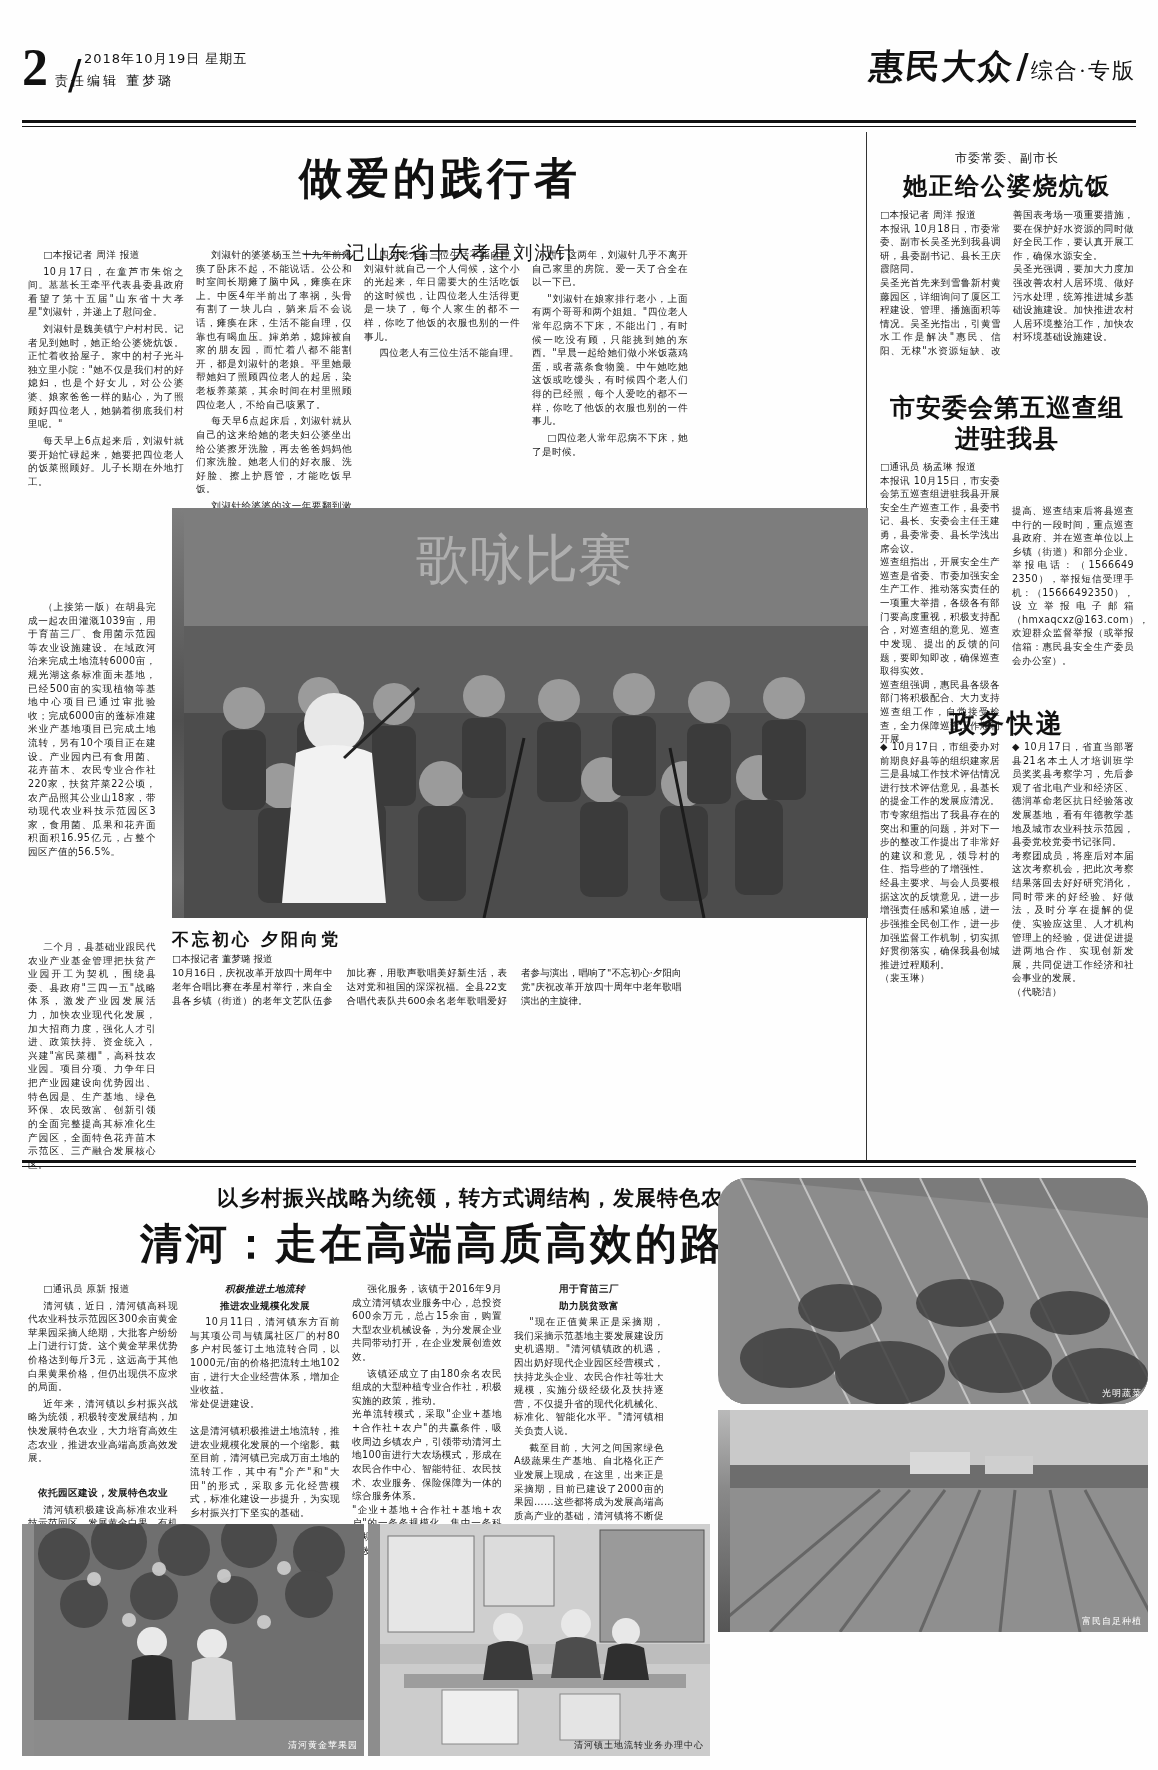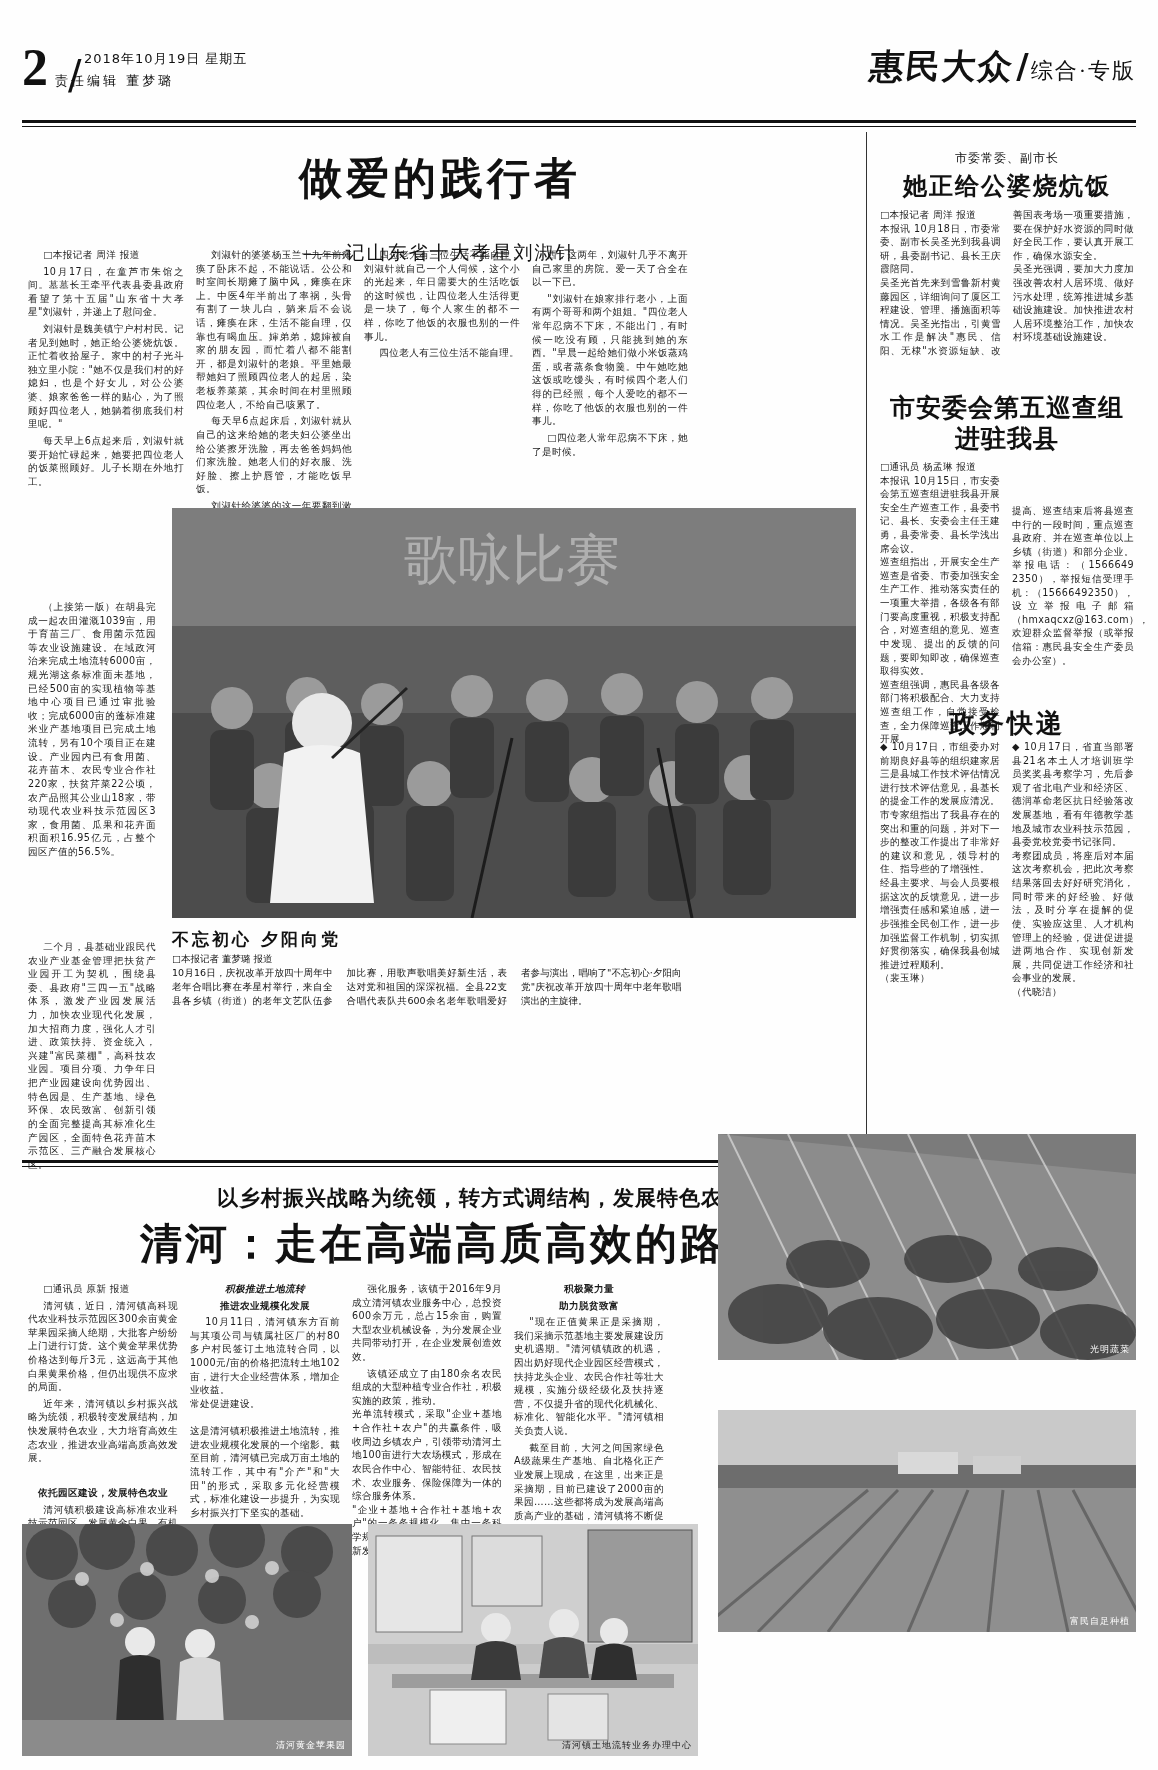--- a/index.html
+++ b/index.html
@@ -15,21 +15,21 @@
   .brand-slash{font-size:34px;font-weight:bold;margin:0 2px;}
   .brand-sub{font-size:22px;letter-spacing:2px;font-family:"Liberation Serif",serif;}
   .rule{position:absolute;background:#111;}
   .rule-main{left:22px;top:120px;width:1114px;height:3px;}
   .rule-thin{left:22px;top:126px;width:1114px;height:1px;}
   .colsep{position:absolute;width:1px;background:#333;}
   .headline1{position:absolute;left:150px;top:150px;width:580px;text-align:center;font-family:"DejaVu Serif","Liberation Serif",serif;font-size:43px;font-weight:bold;letter-spacing:4px;}
   .subhead1{position:absolute;left:150px;top:210px;width:580px;text-align:center;font-size:19px;letter-spacing:2px;font-family:"Liberation Serif",serif;margin-top:30px;}
   .bodycol{position:absolute;font-size:9.6px;line-height:1.42;text-align:justify;color:#1a1a1a;letter-spacing:0.4px;}
   .bodycol p{margin:0 0 3px 0;text-indent:1.6em;}
-  .photo{position:absolute;background:#8d8d8d;overflow:hidden;}
+  .photo{position:absolute;background:#8d8d8d;overflow:hidden;padding-left:12px;}
   .photo .ph-inner{width:100%;height:100%;}
   .caption{position:absolute;font-size:9.5px;line-height:1.45;text-align:justify;}
   .capttitle{position:absolute;font-size:17px;font-weight:bold;letter-spacing:3px;font-family:"DejaVu Serif","Liberation Serif",serif;}
   .rsec-kicker{position:absolute;font-size:12px;text-align:center;letter-spacing:1px;}
   .rsec-title{position:absolute;font-size:24px;font-weight:bold;text-align:center;letter-spacing:2px;font-family:"DejaVu Serif","Liberation Serif",serif;}
   .rsec-title2{position:absolute;font-size:25px;font-weight:bold;text-align:center;letter-spacing:1px;font-family:"DejaVu Serif","Liberation Serif",serif;line-height:1.25;}
   .rsec-title3{position:absolute;font-size:26px;font-weight:bold;text-align:center;letter-spacing:3px;font-family:"DejaVu Serif","Liberation Serif",serif;}
   .hr-black{position:absolute;background:#111;height:2px;}
   .b2-kicker{position:absolute;left:35px;top:1184px;width:1090px;text-align:center;font-size:21px;font-weight:bold;letter-spacing:1px;font-family:"DejaVu Serif","Liberation Serif",serif;}
   .b2-head{position:absolute;left:35px;top:1216px;width:840px;text-align:center;font-size:42px;font-weight:bold;letter-spacing:3px;font-family:"DejaVu Serif","Liberation Serif",serif;}
@@ -190,27 +190,27 @@
 提供农业生产全程化机械化</p>
   </div>
   <div class="bodycol" style="left:352px;top:1282px;width:150px;height:340px;">
     <p>强化服务，该镇于2016年9月成立清河镇农业服务中心，总投资600余万元，总占15余亩，购置大型农业机械设备，为分发展企业共同带动打开，在企业发展创造效效。</p>
     <p style="white-space:pre-line;">该镇还成立了由180余名农民组成的大型种植专业合作社，积极实施的政策，推动。
 光单流转模式，采取"企业+基地+合作社+农户"的共赢条件，吸收周边乡镇农户，引领带动清河土地100亩进行大农场模式，形成在农民合作中心、智能特征、农民技术、农业服务、保险保障为一体的综合服务体系。
 "企业+基地+合作社+基地+农户"的一条条规模化、集中一条科学规划、产业发展、富民强村的创新发展之路。</p>
     <p style="white-space:pre-line;"></p>
   </div>
   <div class="bodycol" style="left:514px;top:1282px;width:150px;height:340px;">
-    <p style="text-align:center;text-indent:0;font-weight:bold;">积极聚力量</p>
+    <p style="text-align:center;text-indent:0;font-weight:bold;">用于育苗三厂</p>
     <p style="text-align:center;text-indent:0;font-weight:bold;">助力脱贫致富</p>
     <p>"现在正值黄果正是采摘期，我们采摘示范基地主要发展建设历史机遇期。"清河镇镇政的机遇，因出奶好现代企业园区经营模式，扶持龙头企业、农民合作社等壮大规模，实施分级经级化及扶持逐营，不仅提升省的现代化机械化、标准化、智能化水平。"清河镇相关负责人说。</p>
     <p>截至目前，大河之间国家绿色A级蔬果生产基地、自北格化正产业发展上现成，在这里，出来正是采摘期，目前已建设了2000亩的果园……这些都将成为发展高端高质高产业的基础，清河镇将不断促进全镇农业发展方式的转变，带动更多贫困人群走规模化发展，走上小康之路。</p>
   </div>
 
-  <div class="photo" style="left:718px;top:1134px;width:418px;height:226px;">
+  <div class="photo" style="left:718px;top:1178px;width:418px;height:226px;border-radius:29px;">
     <svg class="ph-inner" viewBox="0 0 418 226" preserveAspectRatio="none">
       <rect width="418" height="226" fill="#7b7b7b"></rect>
       <path d="M0 0 L418 40 L418 226 L0 226Z" fill="#8c8c8c"></path>
       <g stroke="#dcdcdc" stroke-width="2" opacity="0.7">
         <line x1="10" y1="0" x2="120" y2="226"></line>
           <line x1="70" y1="0" x2="180" y2="226"></line>
         <line x1="130" y1="0" x2="240" y2="226"></line>
           <line x1="190" y1="0" x2="300" y2="226"></line>
         <line x1="250" y1="0" x2="360" y2="226"></line>
           <line x1="310" y1="0" x2="418" y2="200"></line>

